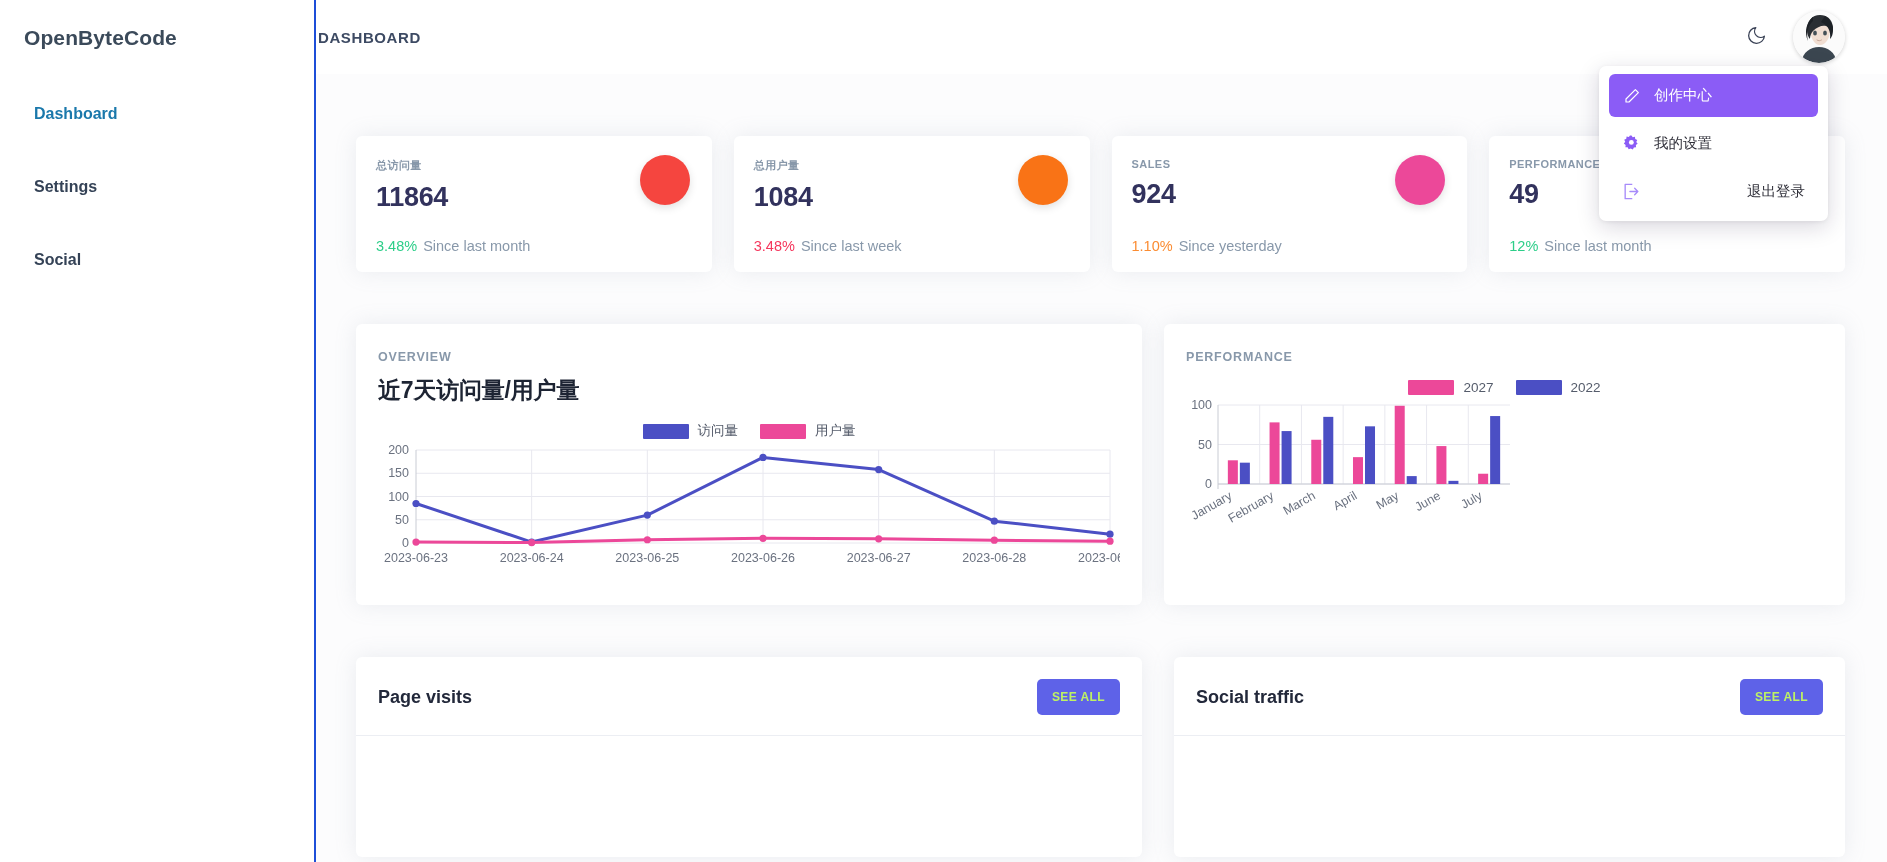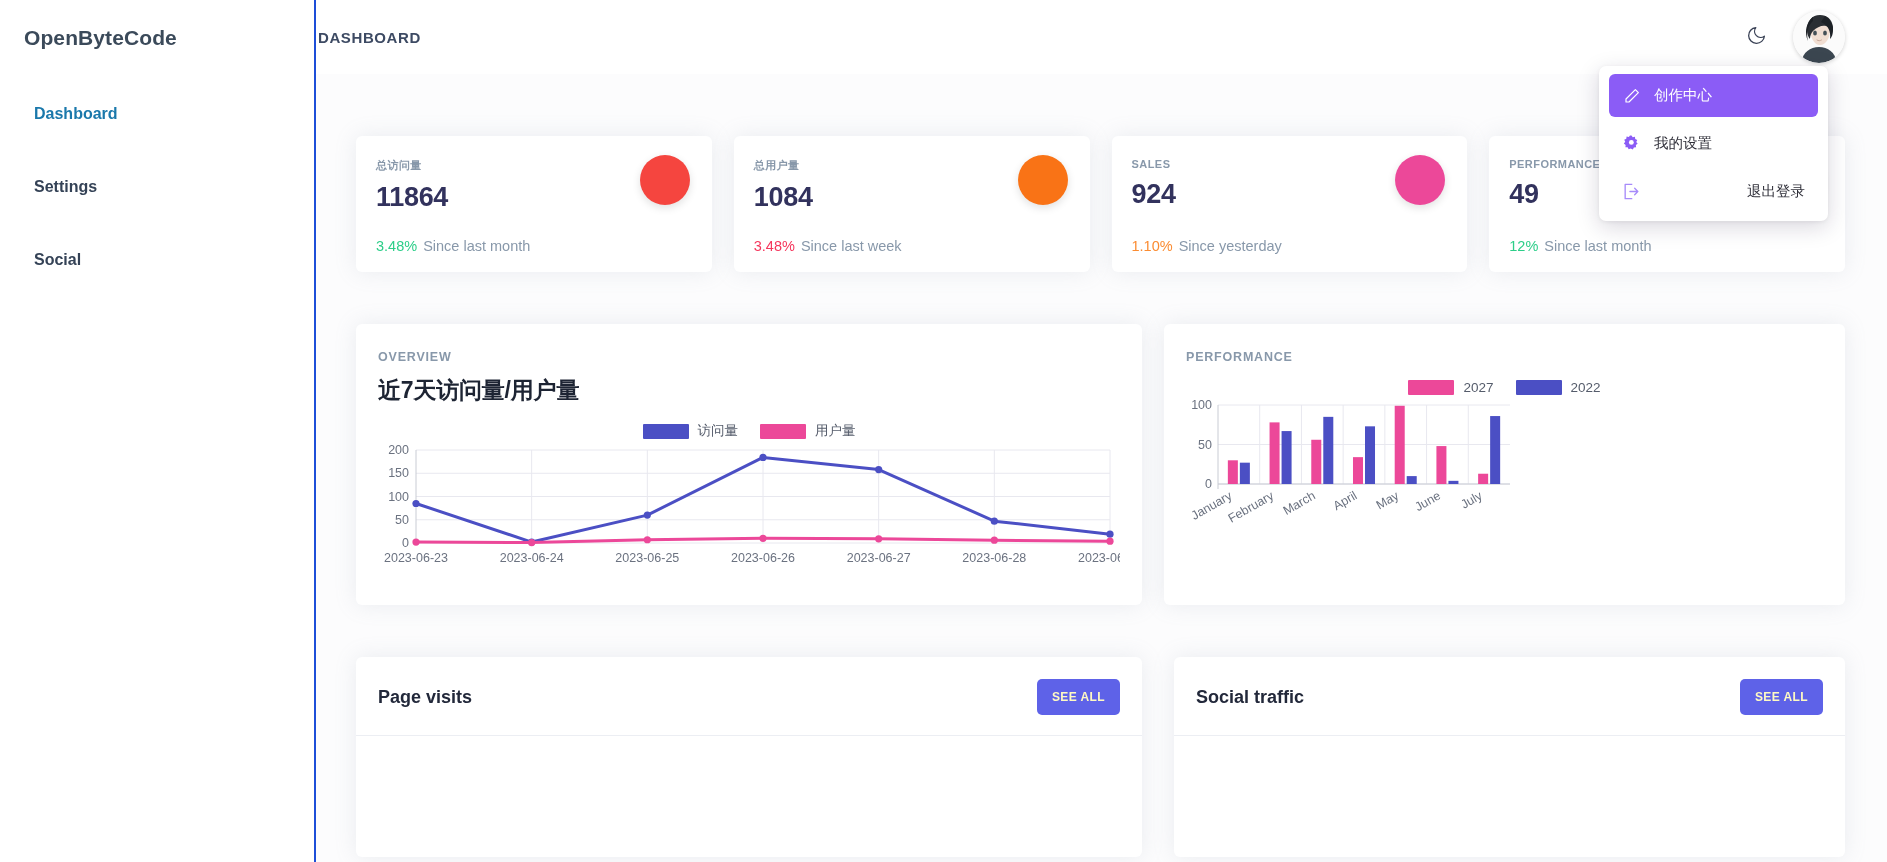--- a/index.html
+++ b/index.html
@@ -160,21 +160,21 @@
   }
   .panel.left { flex: 0 0 786px; }
   .panel.right { flex: 1 1 auto; }
   .panel-head {
     display: flex; align-items: center; justify-content: space-between;
     padding: 22px 22px 20px 22px;
     border-bottom: 1px solid #eceef3;
   }
   .panel-title { font-size: 18px; font-weight: bold; color: #22283a; }
   .see-all {
-    background: #5e62e8; color: #fef9c3;
+    background: #5e62e8; color: #bef264;
     border: none; border-radius: 5px;
     font-size: 12px; font-weight: bold; letter-spacing: .4px;
     padding: 11px 15px; cursor: pointer;
     font-family: "Liberation Sans", sans-serif;
   }
 </style>
 </head>
 <body>
 
 <div class="app">

